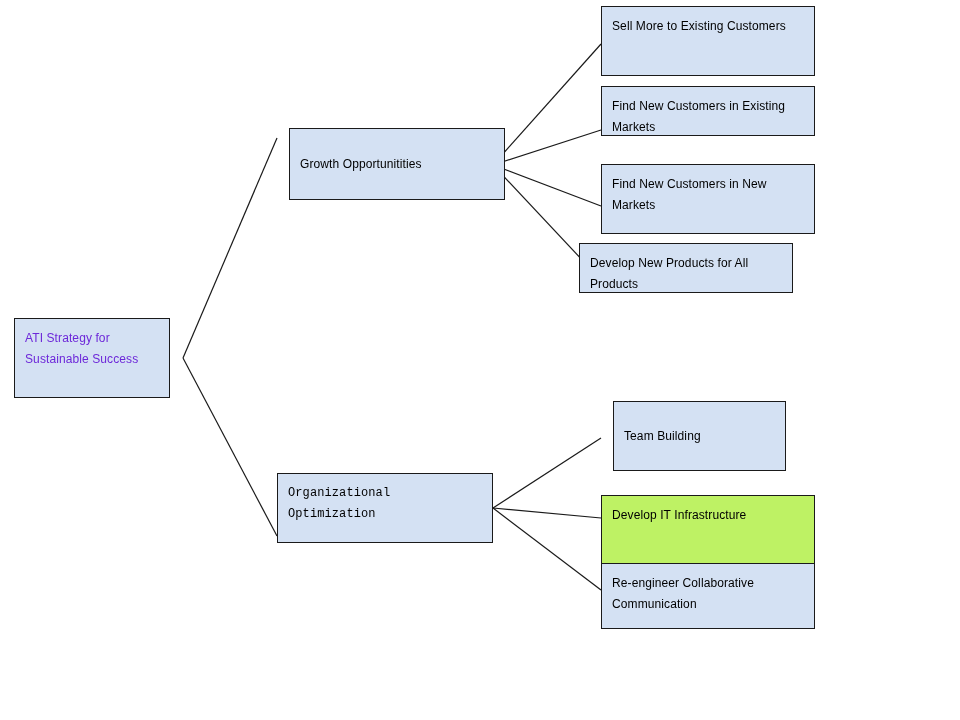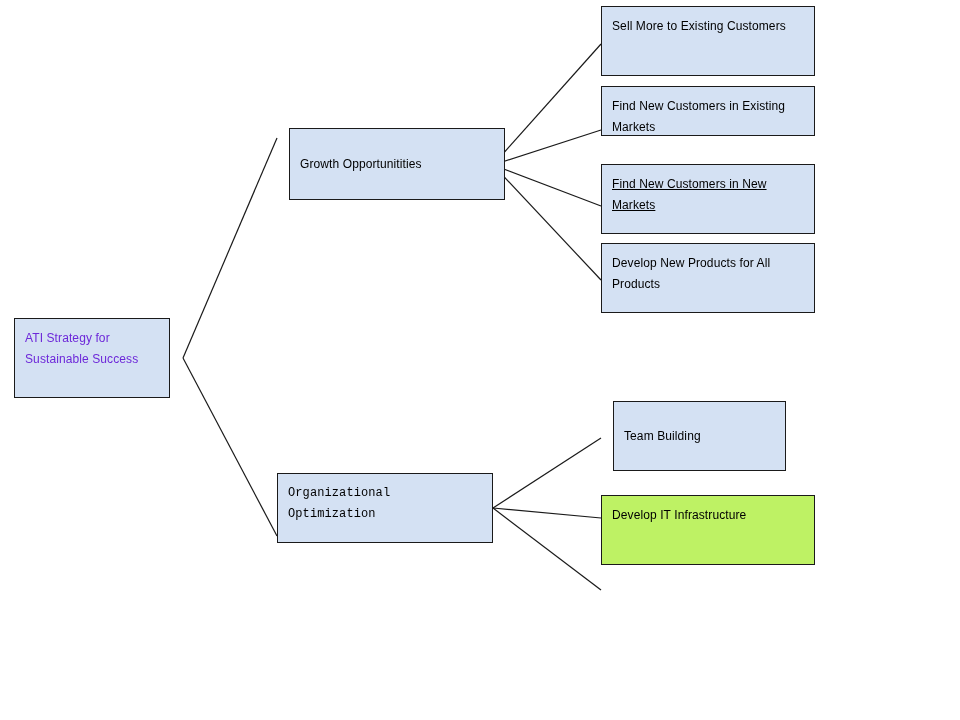--- a/index.html
+++ b/index.html
@@ -65,18 +65,19 @@
       <line x1="493" y1="165" x2="601" y2="206" stroke="#1a1a1a" stroke-width="1.2"></line>
       <line x1="493" y1="165" x2="601" y2="280" stroke="#1a1a1a" stroke-width="1.2"></line>
       <line x1="493" y1="508" x2="601" y2="438" stroke="#1a1a1a" stroke-width="1.2"></line>
       <line x1="493" y1="508" x2="601" y2="518" stroke="#1a1a1a" stroke-width="1.2"></line>
       <line x1="493" y1="508" x2="601" y2="590" stroke="#1a1a1a" stroke-width="1.2"></line>
     </svg>
 <div class="node" style="left: 14px; top: 318px; width: 156px; height: 80px; background: rgb(212, 225, 243); border-color: rgb(26, 26, 26); color: #6d28d9;"><span class="node-label">ATI Strategy for Sustainable Success</span></div>
     <div class="node vcenter" style="left: 277px; top: 128px; width: 216px; height: 72px; background: rgb(212, 225, 243); border-color: rgb(26, 26, 26); color: rgb(0, 0, 0);"><span class="node-label">Growth Opportunitities</span></div>
     <div class="node" style="left: 601px; top: 6px; width: 214px; height: 70px; background: rgb(212, 225, 243); border-color: rgb(26, 26, 26); color: rgb(0, 0, 0);"><span class="node-label">Sell More to Existing Customers</span></div>
     <div class="node" style="left: 601px; top: 86px; width: 214px; height: 50px; background: rgb(212, 225, 243); border-color: rgb(26, 26, 26); color: rgb(0, 0, 0);"><span class="node-label">Find New Customers in Existing Markets</span></div>
-    <div class="node" style="left: 601px; top: 164px; width: 214px; height: 70px; background: rgb(212, 225, 243); border-color: rgb(26, 26, 26); color: rgb(0, 0, 0); text-decoration: underline;"><span class="node-label">Find New Customers in New Markets</span></div>
-    <div class="node" style="left: 601px; top: 243px; width: 214px; height: 70px; background: rgb(212, 225, 243); border-color: rgb(26, 26, 26); color: rgb(0, 0, 0);"><span class="node-label">Develop New Products for All Products</span></div>
+    <div class="node" style="left: 601px; top: 164px; width: 214px; height: 70px; background: rgb(212, 225, 243); border-color: rgb(26, 26, 26); color: rgb(0, 0, 0);"><span class="node-label">Find New Customers in New Markets</span></div>
+    <div class="node" style="left: 579px; top: 243px; width: 214px; height: 50px; background: rgb(212, 225, 243); border-color: rgb(26, 26, 26); color: rgb(0, 0, 0);"><span class="node-label">Develop New Products for All Products</span></div>
     <div class="node" style="left: 277px; top: 473px; width: 216px; height: 70px; background: rgb(212, 225, 243); border-color: rgb(26, 26, 26); color: rgb(0, 0, 0); font-family: Liberation Mono, monospace;"><span class="node-label">Organizational Optimization</span></div>
     <div class="node vcenter" style="left: 601px; top: 401px; width: 173px; height: 70px; background: rgb(212, 225, 243); border-color: rgb(26, 26, 26); color: rgb(0, 0, 0);"><span class="node-label">Team Building</span></div>
     <div class="node" style="left: 601px; top: 483px; width: 214px; height: 70px; background: #bef264; border-color: rgb(26, 26, 26); color: rgb(0, 0, 0); margin-top: 12px;"><span class="node-label">Develop IT Infrastructure</span></div>
+    <div class="node" style="left: 601px; top: 563px; width: 214px; height: 66px; background: rgb(212, 225, 243); border-color: rgb(26, 26, 26); color: rgb(0, 0, 0);"><span class="node-label">Re-engineer Collaborative Communication</span></div>
   </div>
 
 </body></html>

